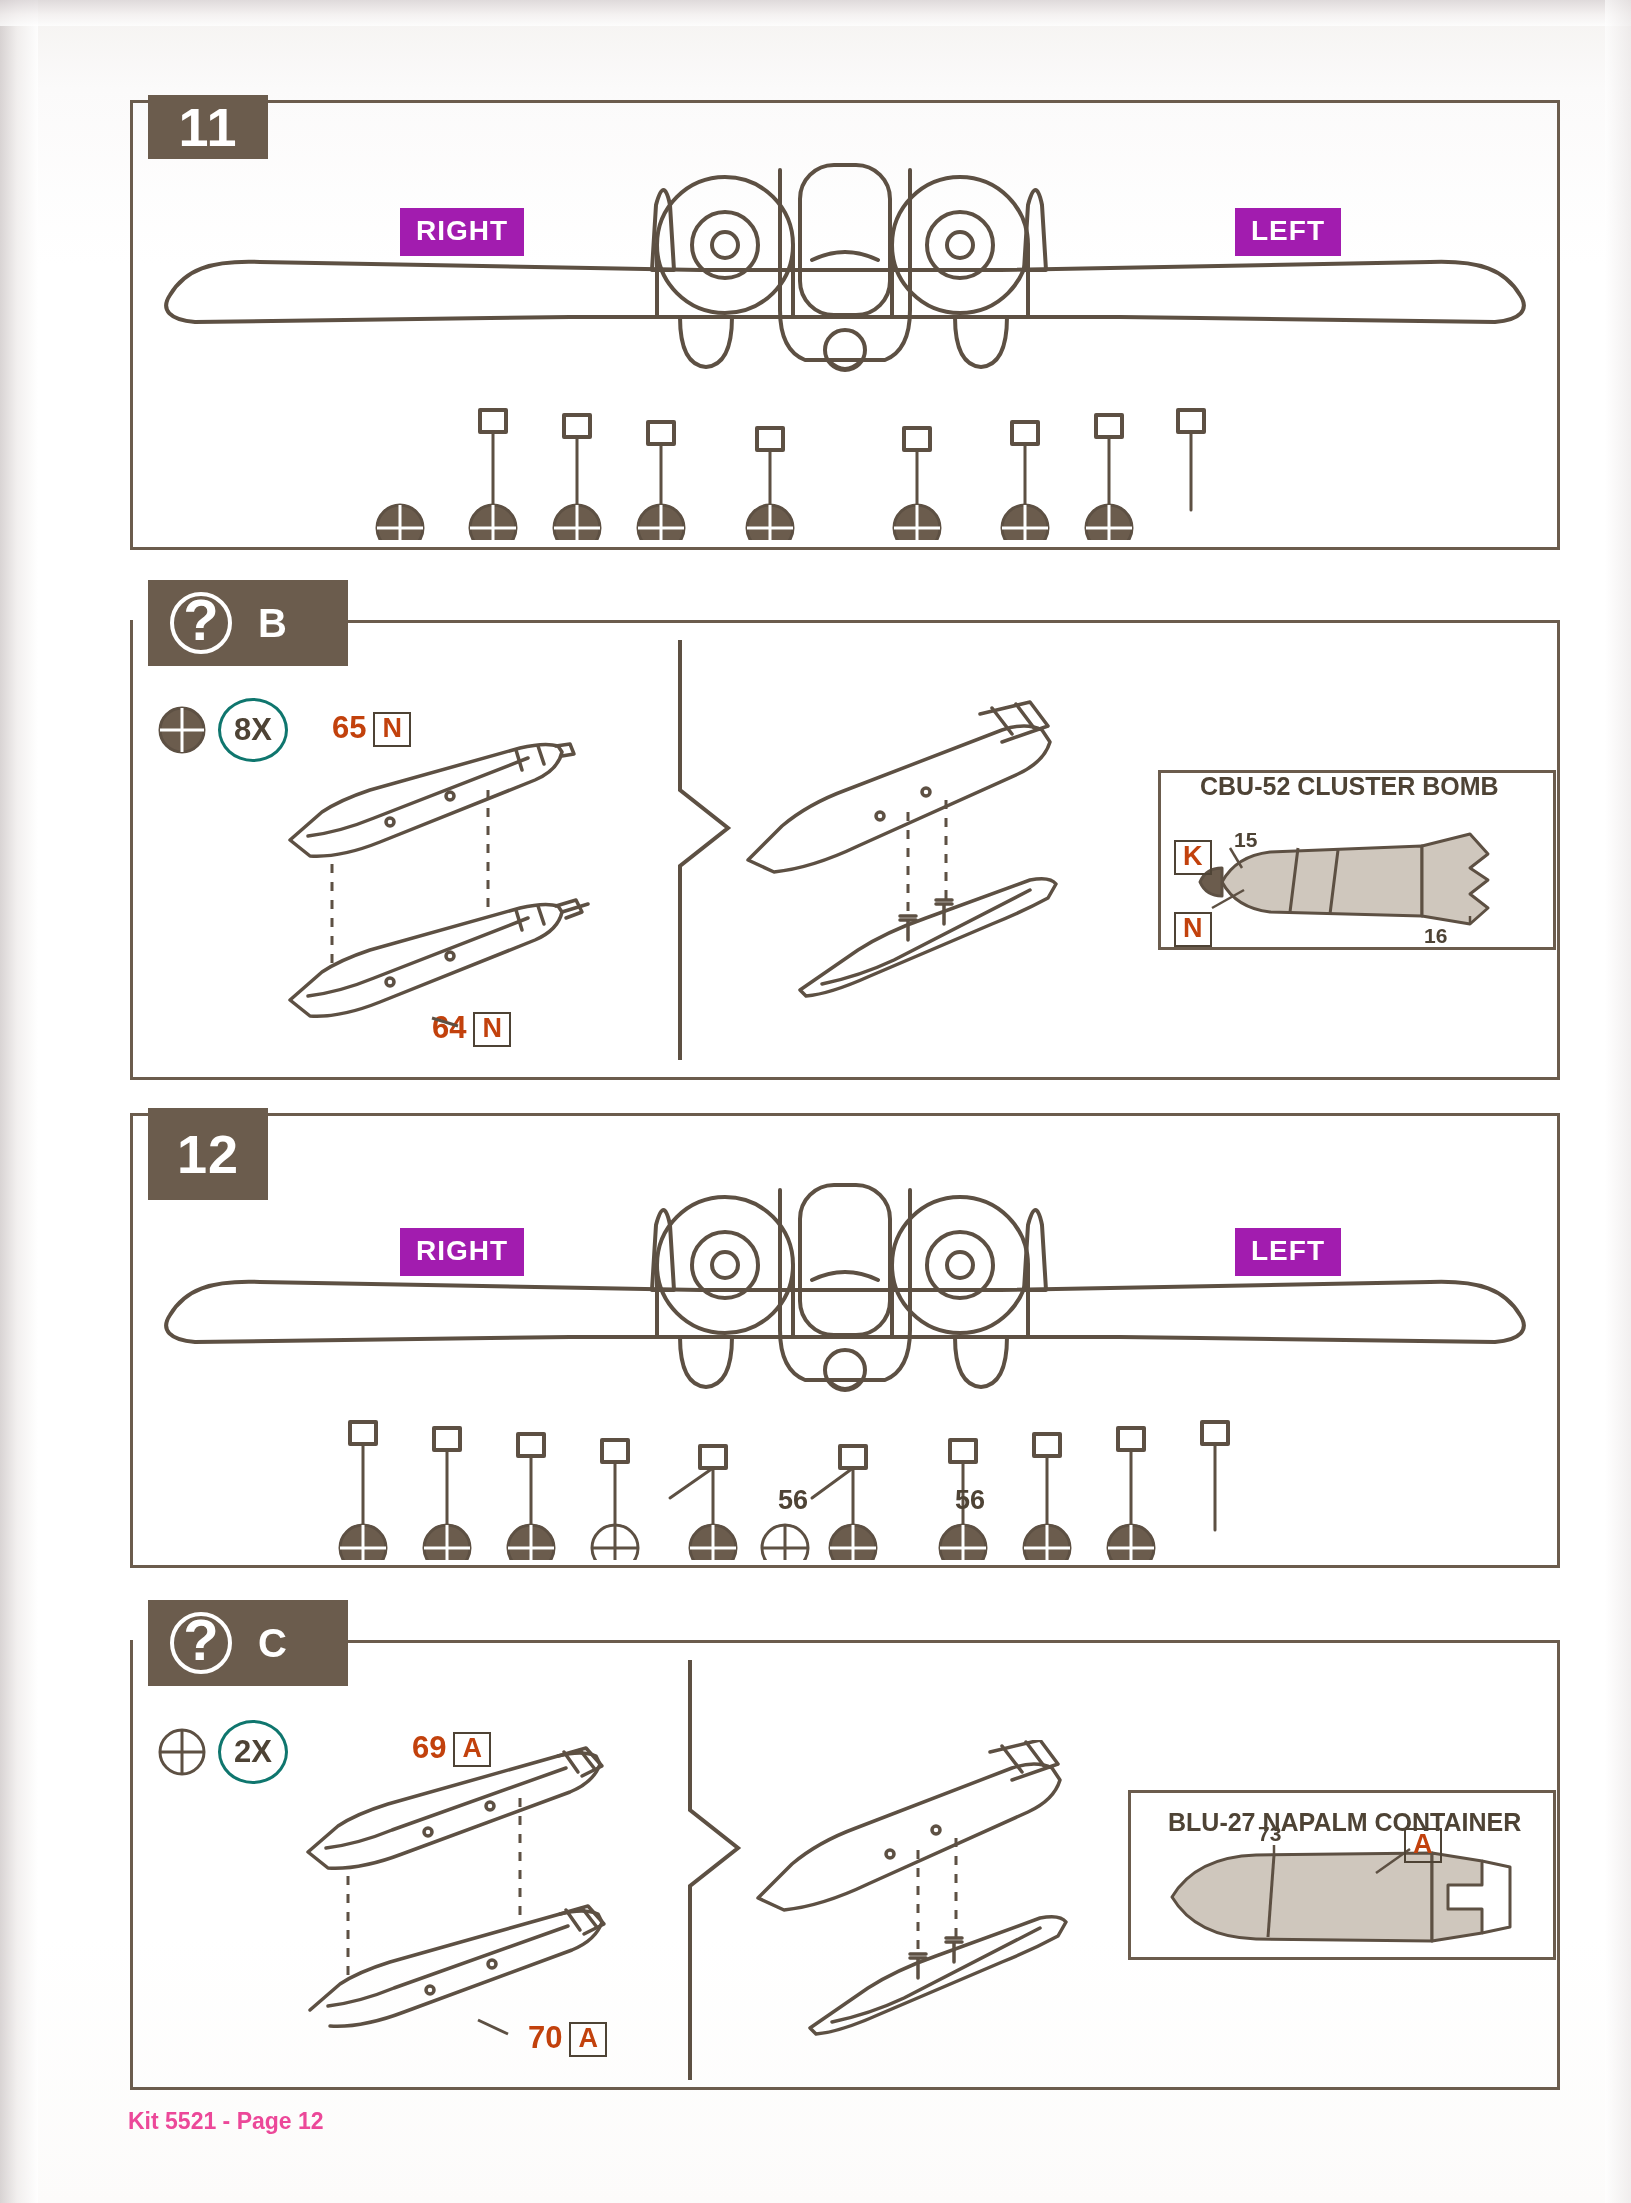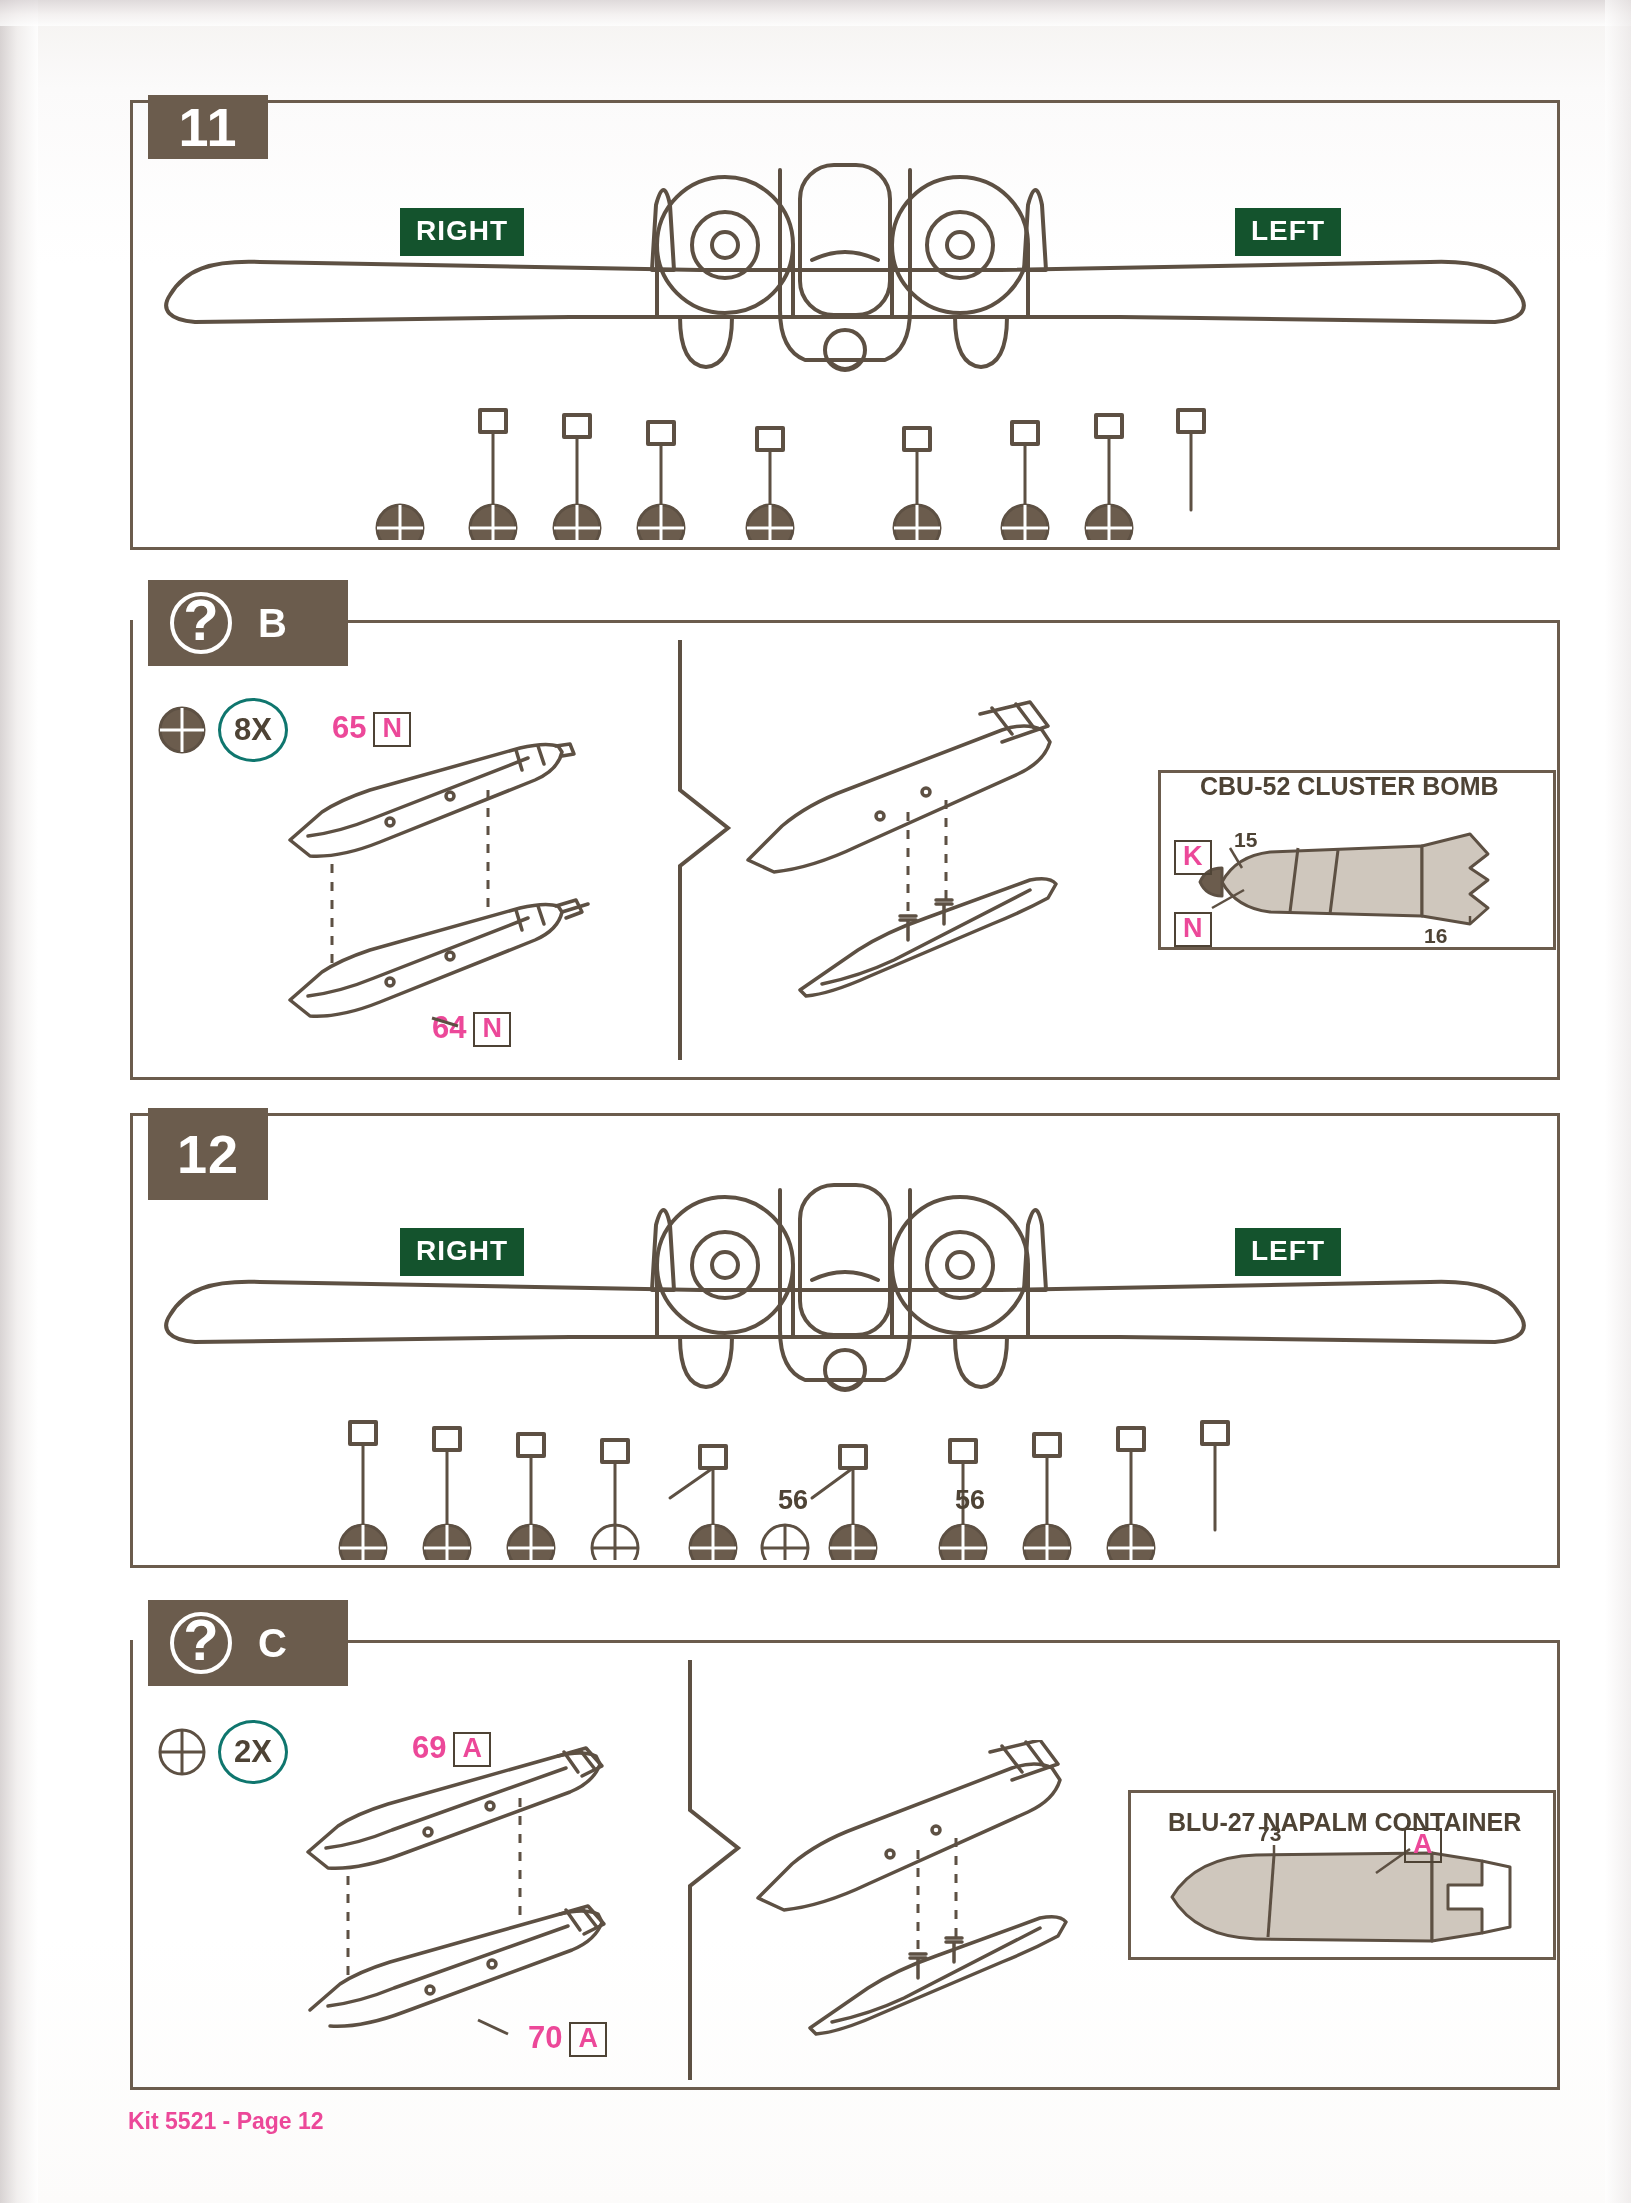--- a/index.html
+++ b/index.html
@@ -75,42 +75,42 @@
   .q-letter{
     color:#ffffff;font-size:40px;font-weight:bold;
   }
   .q-rule{
     position:absolute;
     height:3px;background:#6b5c4d;
   }
 
   .side-label{
     position:absolute;
-    background:#14532d;color:#fff;
+    background:#a21caf;color:#fff;
     font-weight:bold;font-size:28px;
     letter-spacing:1px;
     padding:7px 16px 9px 16px;
     box-sizing:border-box;
   }
 
   .callout-box{
     position:absolute;
     border:3px solid #6b5c4d;
     background:#ffffff;
     box-sizing:border-box;
   }
   .callout-title{
     position:absolute;
     font-weight:bold;font-size:25px;color:#4e4335;
     white-space:nowrap;
   }
 
   .part-label{
     position:absolute;
-    font-weight:bold;font-size:31px;color:#ec4899;
+    font-weight:bold;font-size:31px;color:#c2410c;
     white-space:nowrap;
   }
   .letter-box{
     display:inline-block;
     border:2px solid #4e4335;
     padding:1px 7px 3px 7px;
     font-weight:bold;
     font-size:27px;
     line-height:1;
     margin-left:7px;

